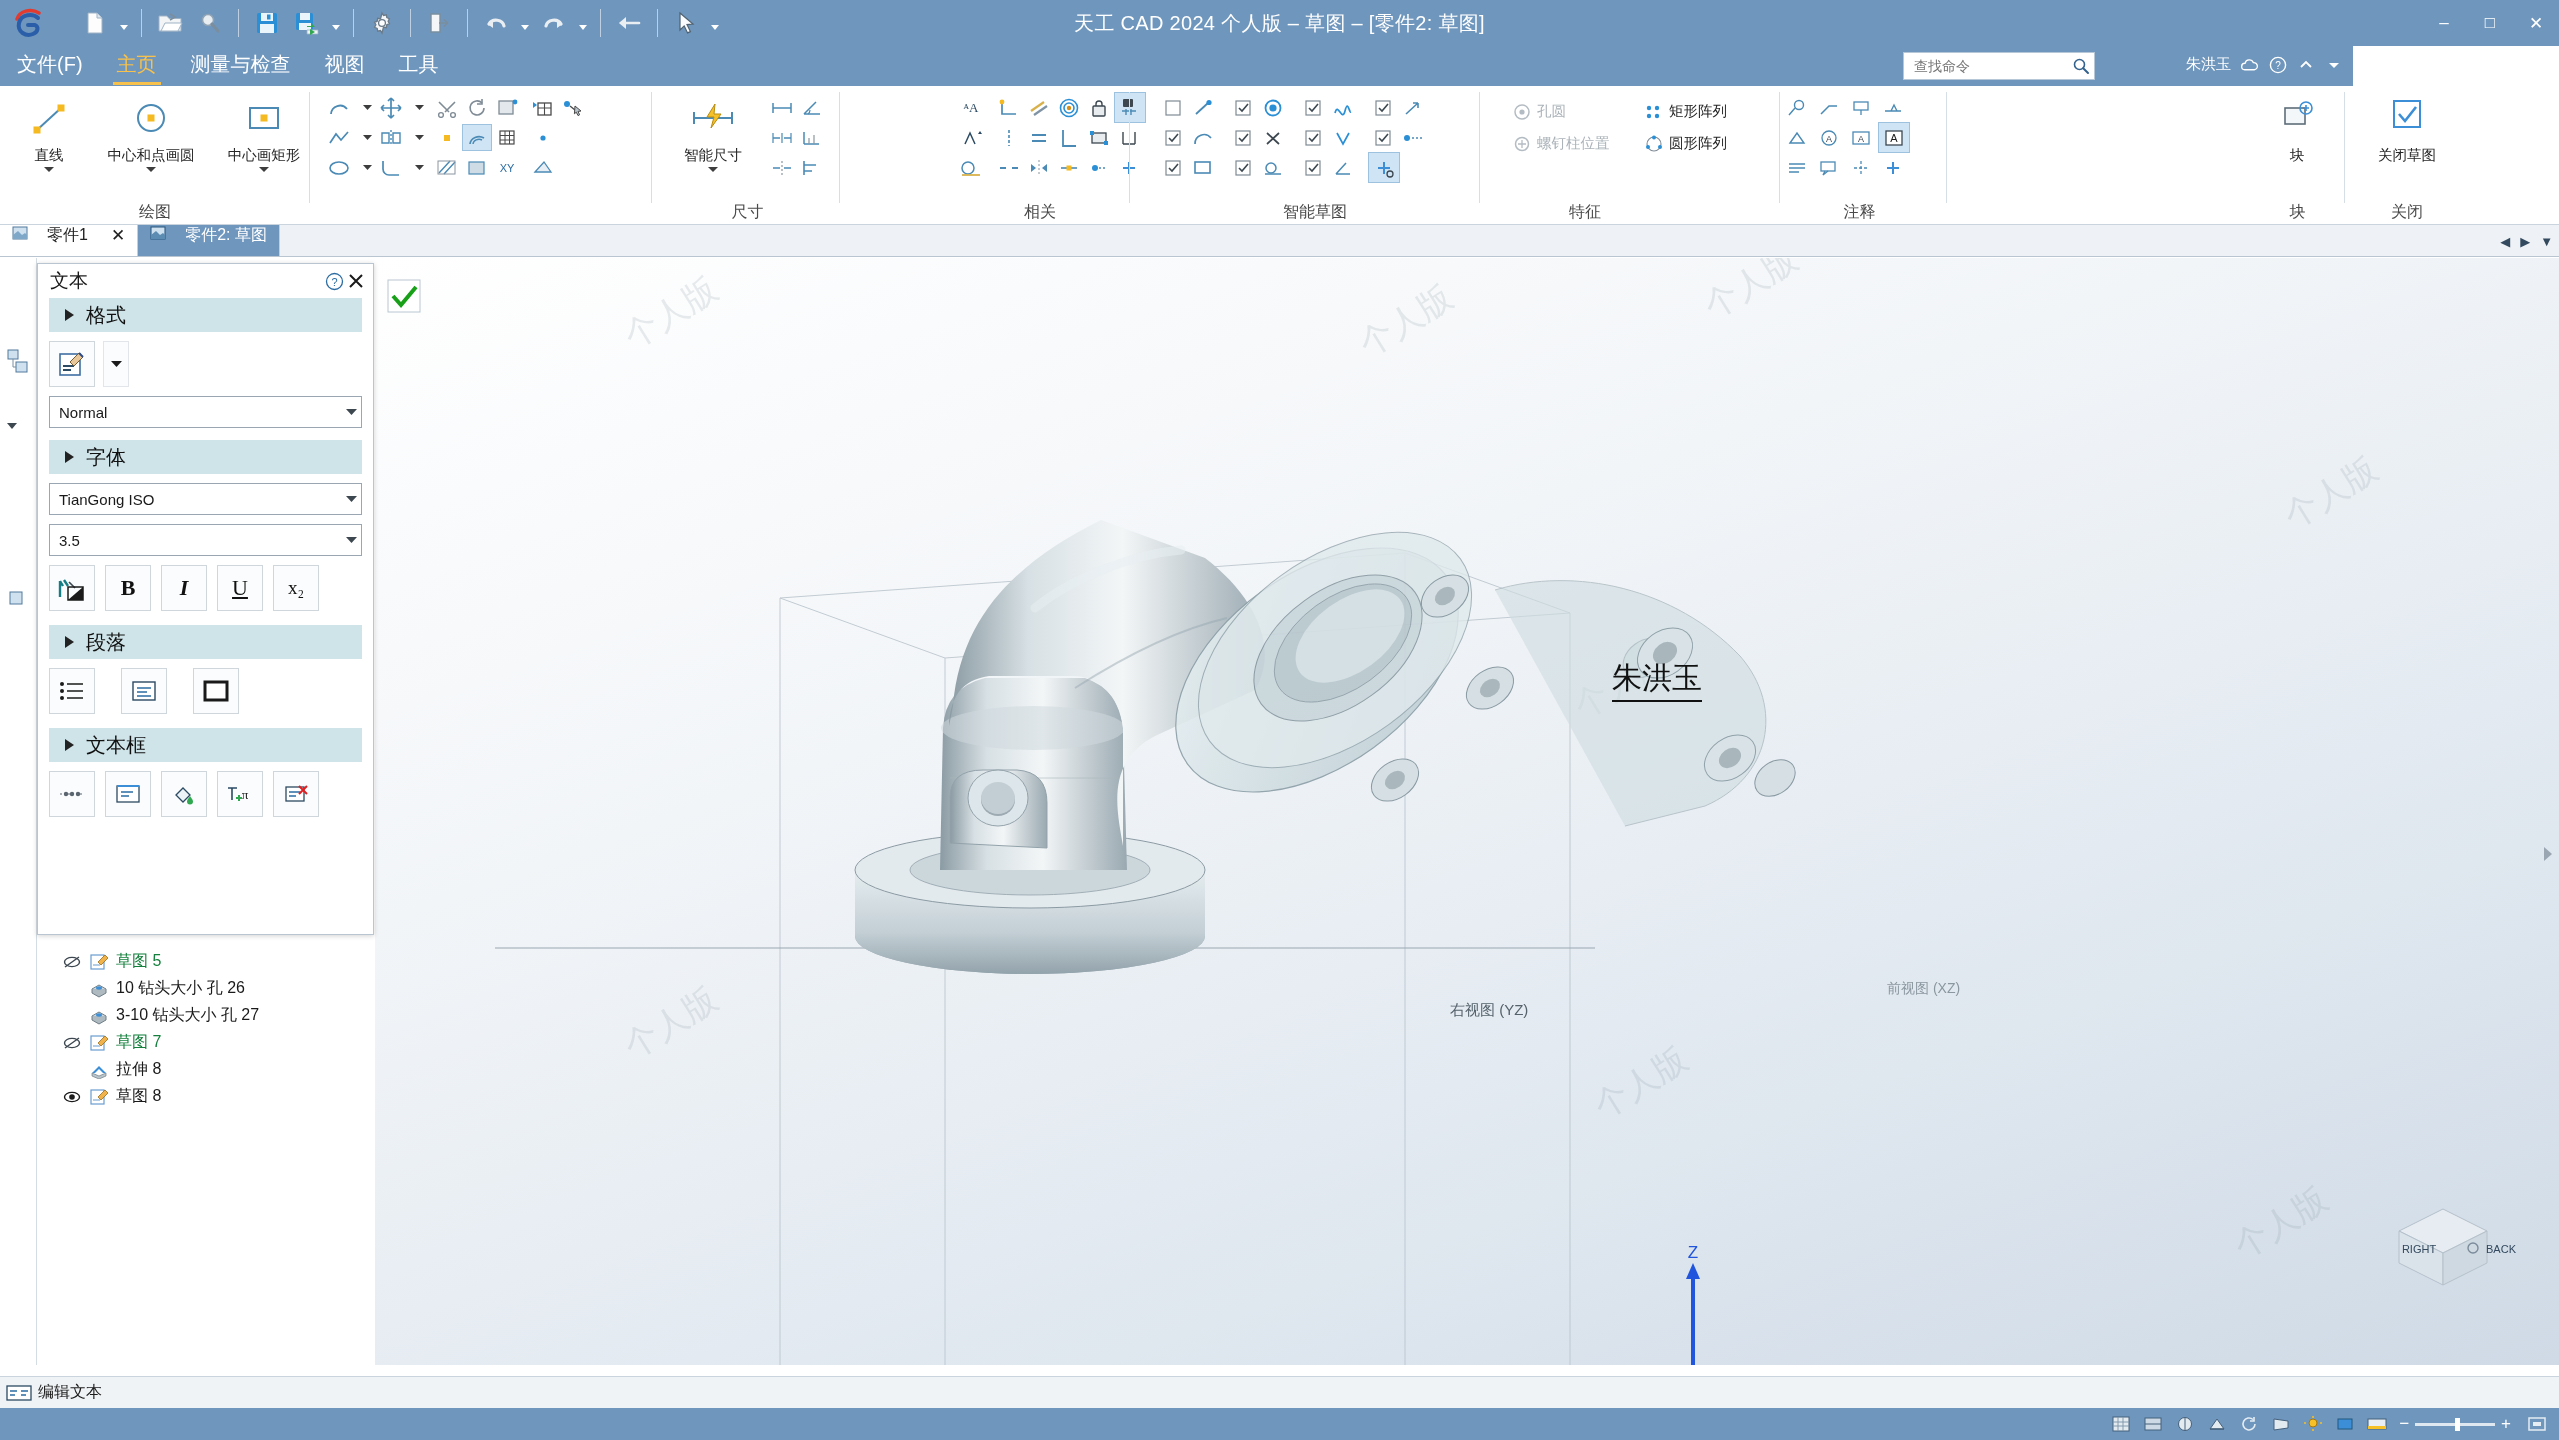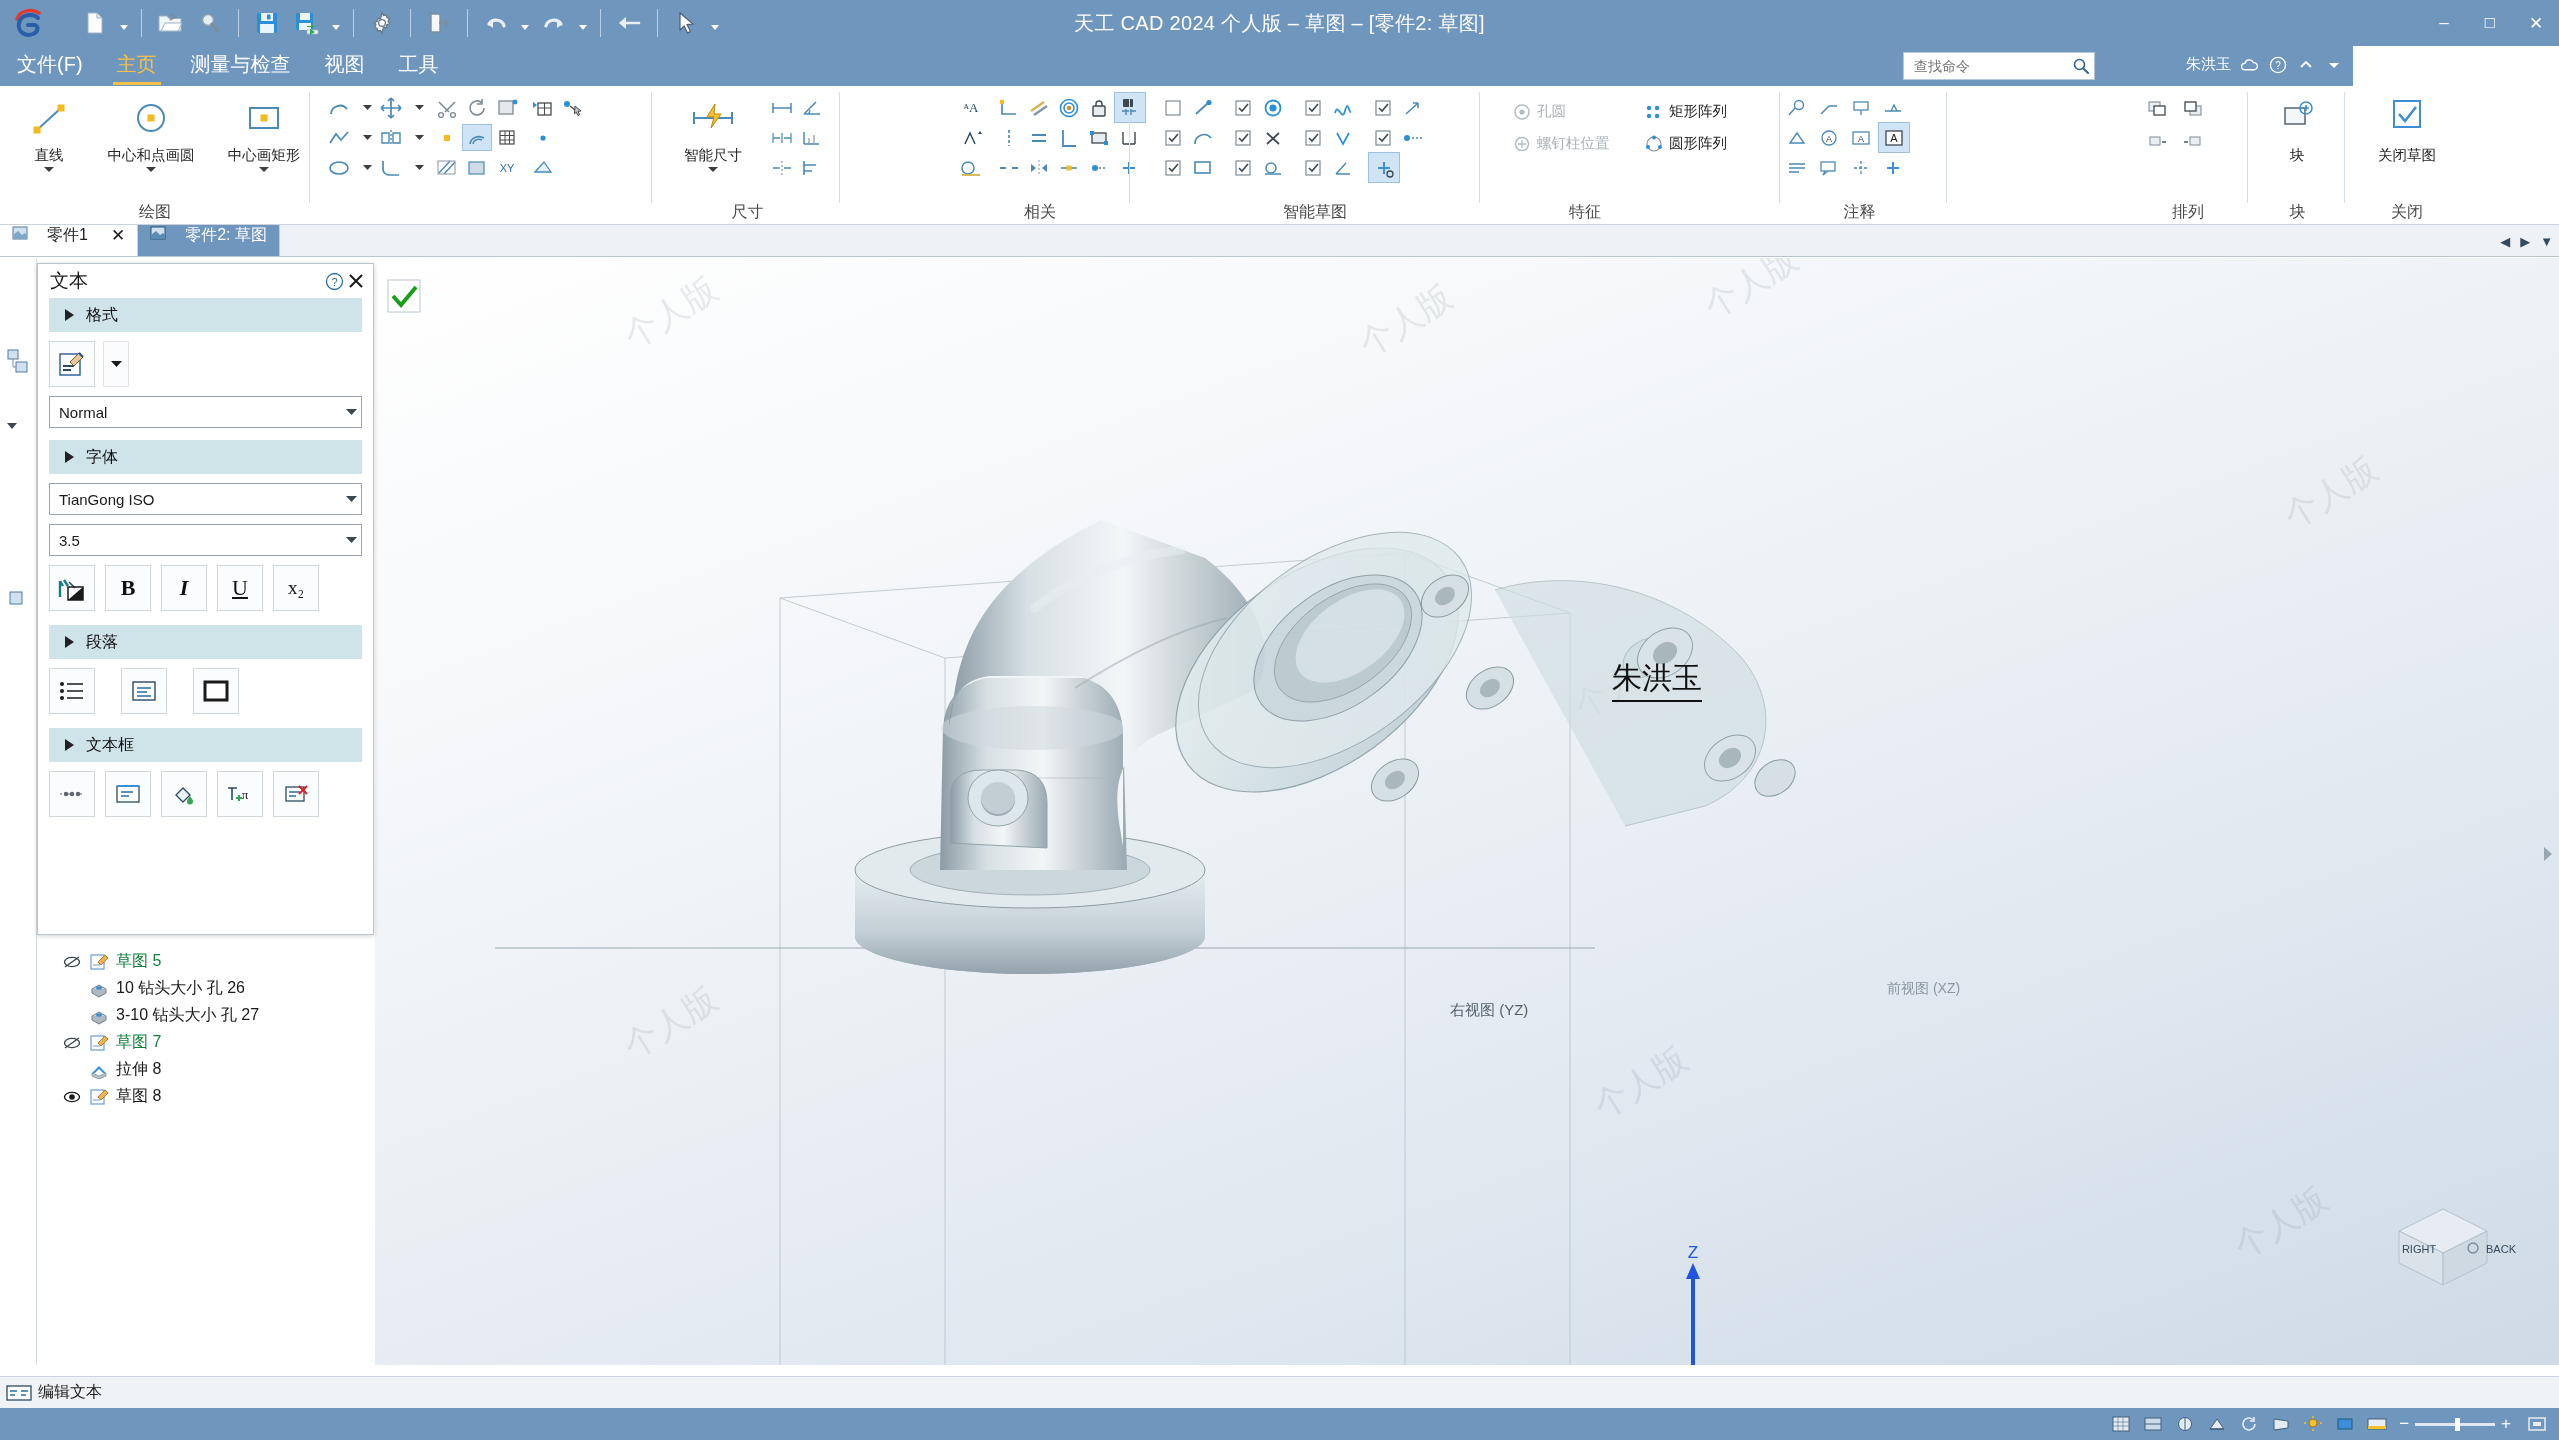--- a/index.html
+++ b/index.html
@@ -120,21 +120,21 @@
     z-index: 20;
   }
   .pp-head { height: 34px; display: flex; align-items: center; padding: 0 6px 0 12px; }
   .pp-title { font-size: 19px; color: #1a1a1a; flex: 1; }
   .pp-help, .pp-close { width: 22px; height: 22px; display: flex; align-items: center; justify-content: center; cursor: default; }
   .sect-head {
     height: 34px; background: #cfe4e9; display: flex; align-items: center; gap: 12px;
     padding-left: 16px; margin: 0 11px; cursor: default;
   }
   .sect-head .tri { width: 0;height:0;border-top:6px solid transparent;border-bottom:6px solid transparent;border-left:9px solid #222; }
-  .sect-head .stext { font-size: 16px; color: #111; }
+  .sect-head .stext { font-size: 20px; color: #111; }
   .pp-row { display: flex; align-items: center; gap: 8px; padding: 9px 11px 0 11px; }
   .combo {
     height: 32px; border: 1px solid #9aa7b2; background: #fff;
     display: flex; align-items: center; padding: 0 4px 0 9px; font-size: 15px; color: #1a1a1a;
   }
   .combo .cv { flex: 1; white-space: nowrap; overflow: hidden; }
   .tbtn {
     width: 46px; height: 46px; border: 1px solid #cfd6dc; background: #fbfcfd;
     display: flex; align-items: center; justify-content: center; cursor: default;
   }
@@ -960,48 +960,20 @@
       <div class="sbtn" style="left:106px; top:68px;">
           <svg width="22" height="18" viewBox="0 0 22 18">
             <path d="M11 3v12M5 9h12" stroke="#3c8fd6" stroke-width="2"></path>
           </svg>
         </div>
       <div class="glabel">注释</div>
       <div class="gsep"></div>
     </div>
 
 
-    <div class="rgroup" style="left:2128px; width:120px;">
-      <div class="sbtn" style="left:14px; top:8px;">
-          <svg width="22" height="18" viewBox="0 0 22 18">
-            <rect x="3" y="3" width="11" height="9" fill="#e9eef3" stroke="#8a96a0" stroke-width="1.2"></rect>
-            <rect x="8" y="7" width="11" height="9" fill="#fff" stroke="#3c4750" stroke-width="1.3"></rect>
-          </svg>
-        </div>
-      <div class="sbtn" style="left:50px; top:8px;">
-          <svg width="22" height="18" viewBox="0 0 22 18">
-            <rect x="8" y="7" width="11" height="9" fill="#e9eef3" stroke="#8a96a0" stroke-width="1.2"></rect>
-            <rect x="3" y="3" width="11" height="9" fill="#fff" stroke="#3c4750" stroke-width="1.3"></rect>
-          </svg>
-        </div>
-      <div class="sbtn" style="left:14px; top:42px;">
-          <svg width="22" height="18" viewBox="0 0 22 18">
-            <rect x="4" y="4" width="10" height="8" fill="#e9eef3" stroke="#8a96a0" stroke-width="1.1"></rect>
-            <path d="M16 9h4" stroke="#3c4750" stroke-width="1.4"></path>
-          </svg>
-        </div>
-      <div class="sbtn" style="left:50px; top:42px;">
-          <svg width="22" height="18" viewBox="0 0 22 18">
-            <rect x="8" y="4" width="10" height="8" fill="#e9eef3" stroke="#8a96a0" stroke-width="1.1"></rect>
-            <path d="M2 9h4" stroke="#3c4750" stroke-width="1.4"></path>
-          </svg>
-        </div>
-      <div class="glabel">排列</div>
-      <div class="gsep"></div>
-    </div>
 
     <div class="rgroup" style="left:2250px; width:95px;">
       <div class="bigbtn" style="left:10px; width:74px;">
         <span class="bico">
           <svg width="44" height="44" viewBox="0 0 44 44">
               <rect x="10" y="12" width="20" height="16" fill="#f4f7fa" stroke="#5e6d79" stroke-width="1.6"></rect>
               <circle cx="31" cy="12" r="6" fill="none" stroke="#3c8fd6" stroke-width="1.6"></circle>
               <path d="M31 9v6M28 12h6" stroke="#3c8fd6" stroke-width="1.6"></path>
             </svg>
         </span>

